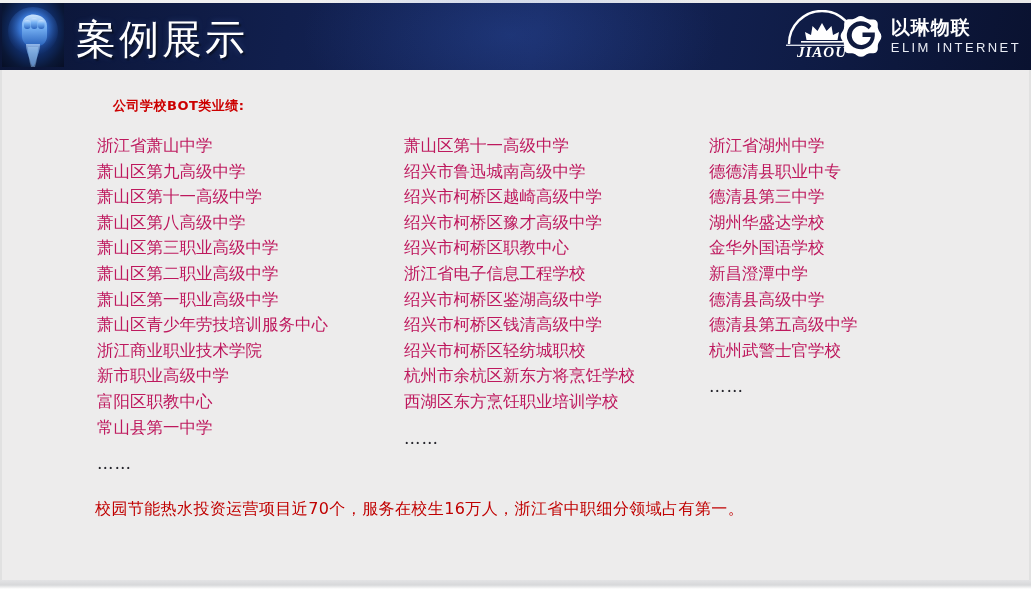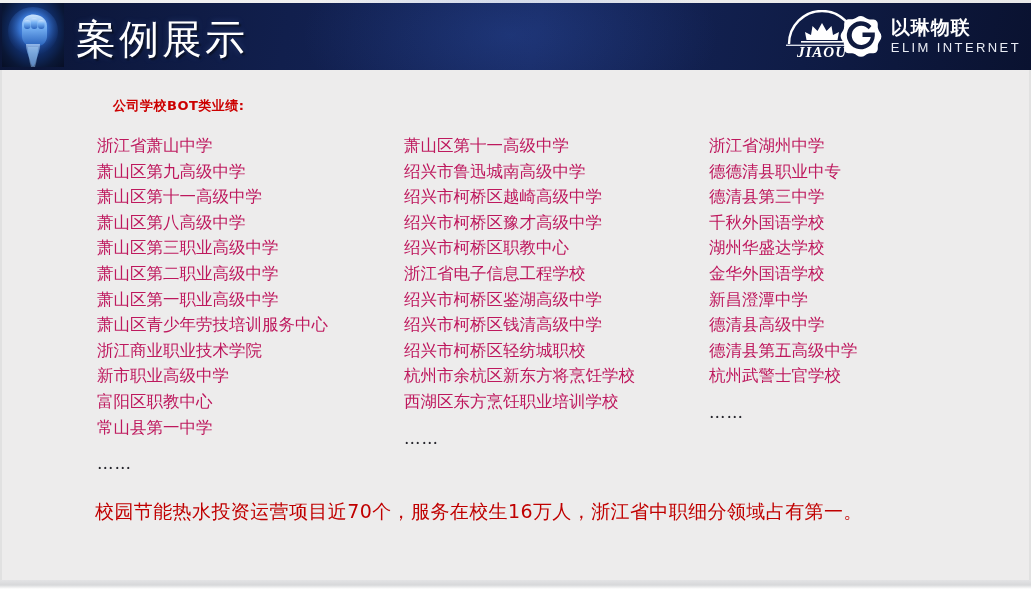--- a/index.html
+++ b/index.html
@@ -171,21 +171,21 @@
     margin-top: 11px;
     letter-spacing: 1px;
     color: #1d1d24;
   }
 
   .summary {
     position: absolute;
     left: 95px;
     top: 429px;
     font-family: "DejaVu Sans", "Liberation Sans", sans-serif;
-    font-size: 19px;
+    font-size: 16px;
     font-weight: normal;
     color: #c00000;
     letter-spacing: 0.4px;
   }
 </style>
 </head>
 <body>
 
 <div class="slide">
 
@@ -278,21 +278,20 @@
         <div class="entry">绍兴市柯桥区轻纺城职校</div>
         <div class="entry">杭州市余杭区新东方将烹饪学校</div>
         <div class="entry">西湖区东方烹饪职业培训学校</div>
         <div class="entry entry-ellipsis">……</div>
       </div>
 
       <div class="col col-3">
         <div class="entry">浙江省湖州中学</div>
         <div class="entry">德德清县职业中专</div>
         <div class="entry">德清县第三中学</div>
-        <div class="entry">千秋外国语学校</div>
         <div class="entry">湖州华盛达学校</div>
         <div class="entry">金华外国语学校</div>
         <div class="entry">新昌澄潭中学</div>
         <div class="entry">德清县高级中学</div>
         <div class="entry">德清县第五高级中学</div>
         <div class="entry">杭州武警士官学校</div>
         <div class="entry entry-ellipsis">……</div>
       </div>
 
     </div>

